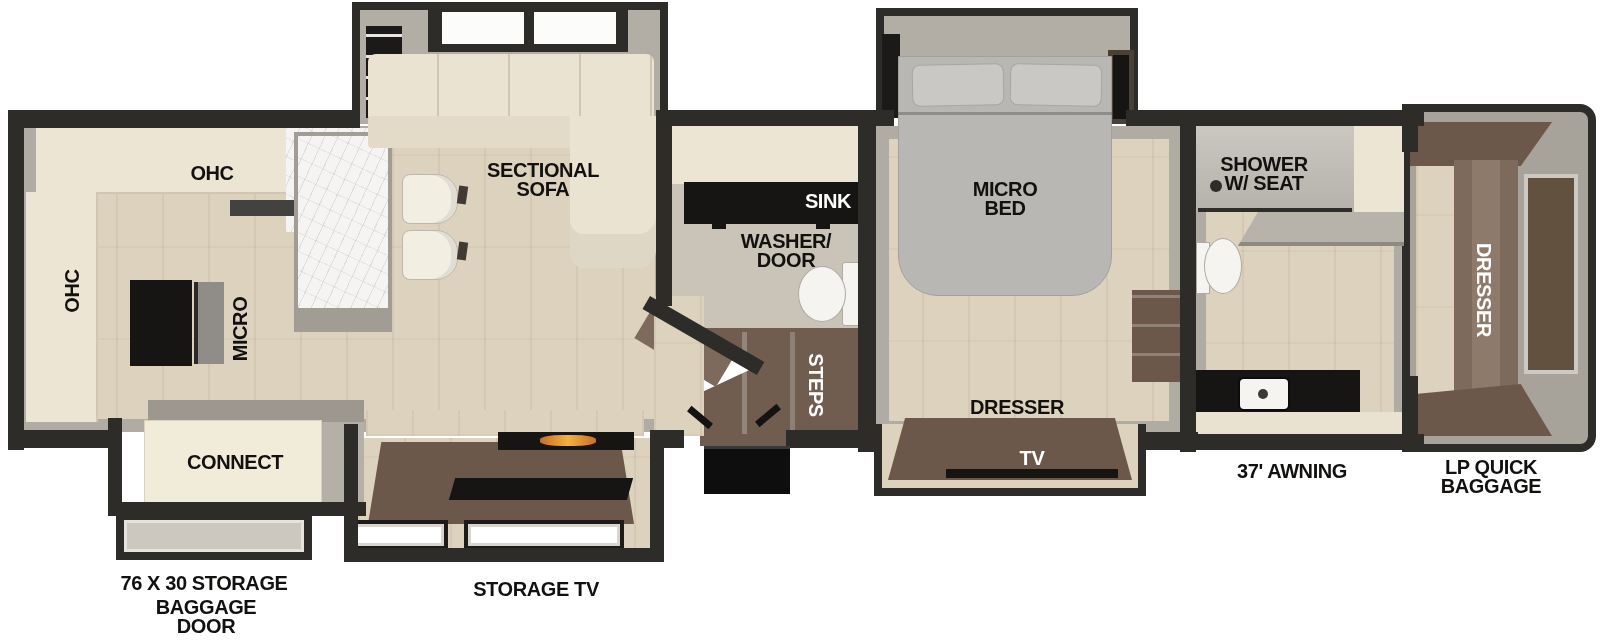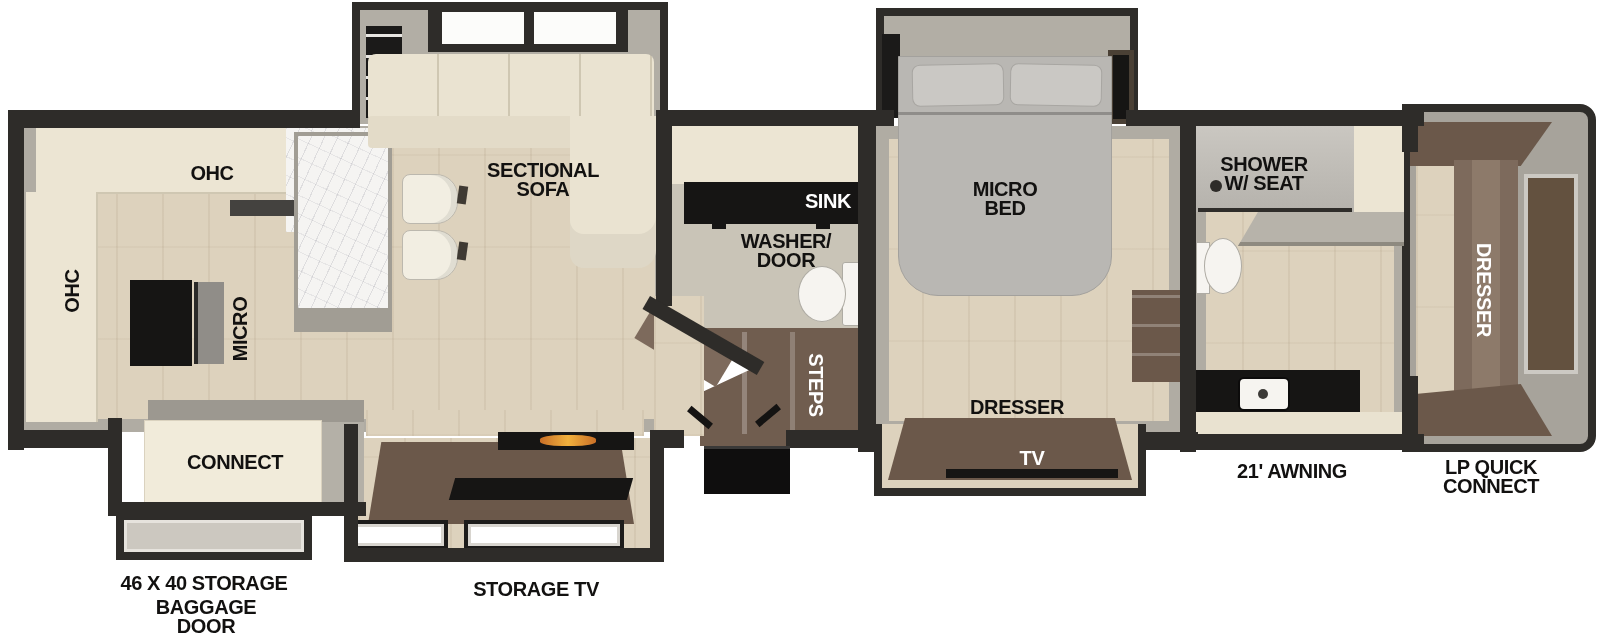--- a/index.html
+++ b/index.html
@@ -164,21 +164,21 @@
   <div class="lbl" style="left:786px;top:251px;">WASHER/
 DOOR</div>
   <div class="lbl w r90" style="left:816px;top:385px;">STEPS</div>
   <div class="lbl" style="left:1005px;top:199px;">MICRO
 BED</div>
   <div class="lbl" style="left:1017px;top:407px;">DRESSER</div>
   <div class="lbl w" style="left:1032px;top:458px;">TV</div>
   <div class="lbl" style="left:1264px;top:174px;">SHOWER
 W/ SEAT</div>
   <div class="lbl w r90" style="left:1484px;top:290px;">DRESSER</div>
-  <div class="lbl" style="left:204px;top:583px;">46 X 40 STORAGE</div>
+  <div class="lbl" style="left:204px;top:583px;">76 X 30 STORAGE</div>
   <div class="lbl" style="left:206px;top:617px;">BAGGAGE
 DOOR</div>
   <div class="lbl" style="left:536px;top:589px;">STORAGE TV</div>
-  <div class="lbl" style="left:1292px;top:471px;">21' AWNING</div>
+  <div class="lbl" style="left:1292px;top:471px;">37' AWNING</div>
   <div class="lbl" style="left:1491px;top:477px;">LP QUICK
-CONNECT</div>
+BAGGAGE</div>
 
 </div>
 
 </body></html>

